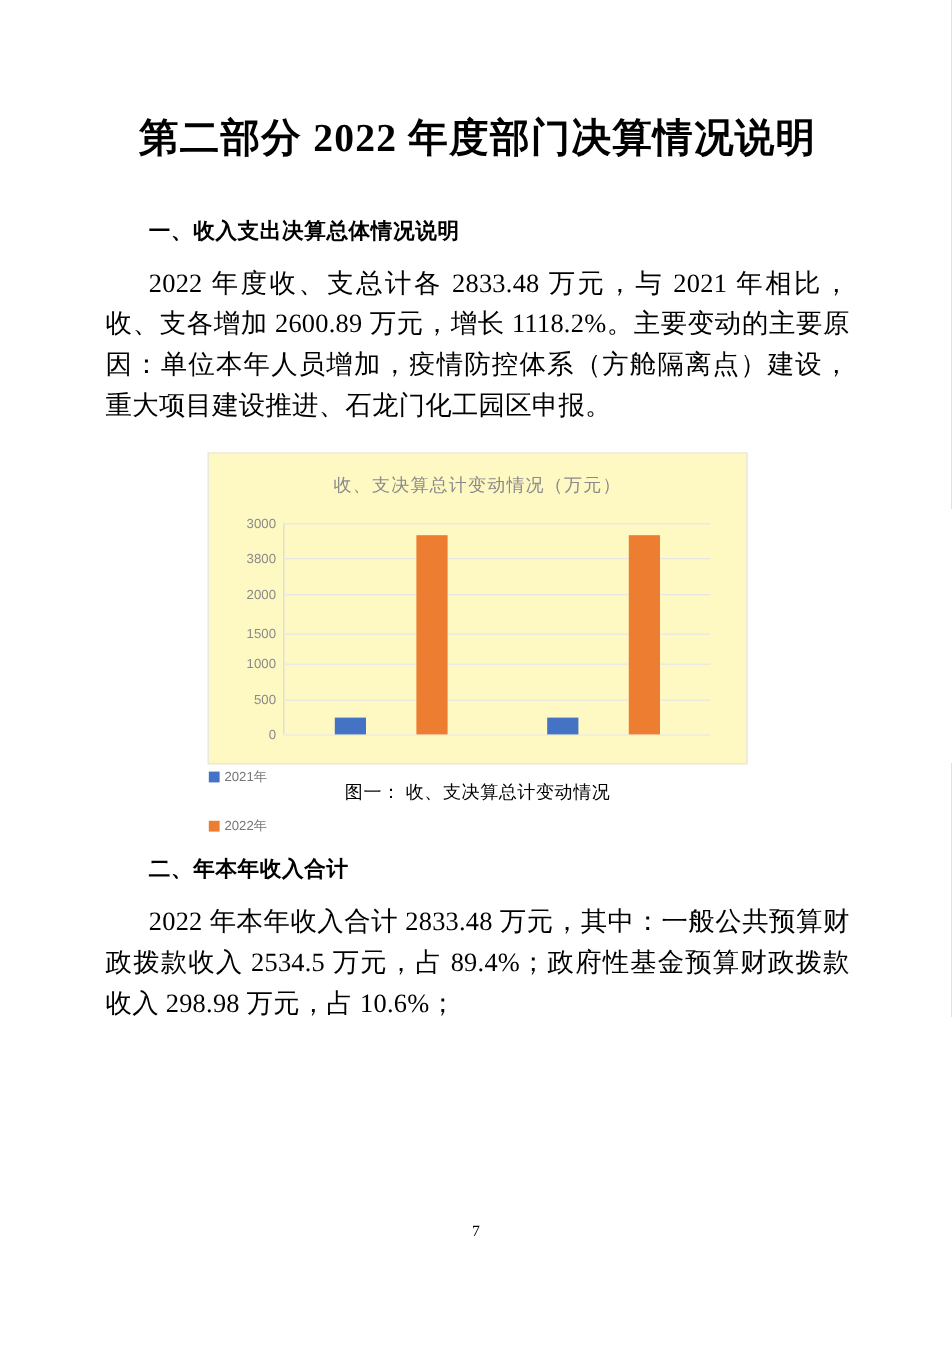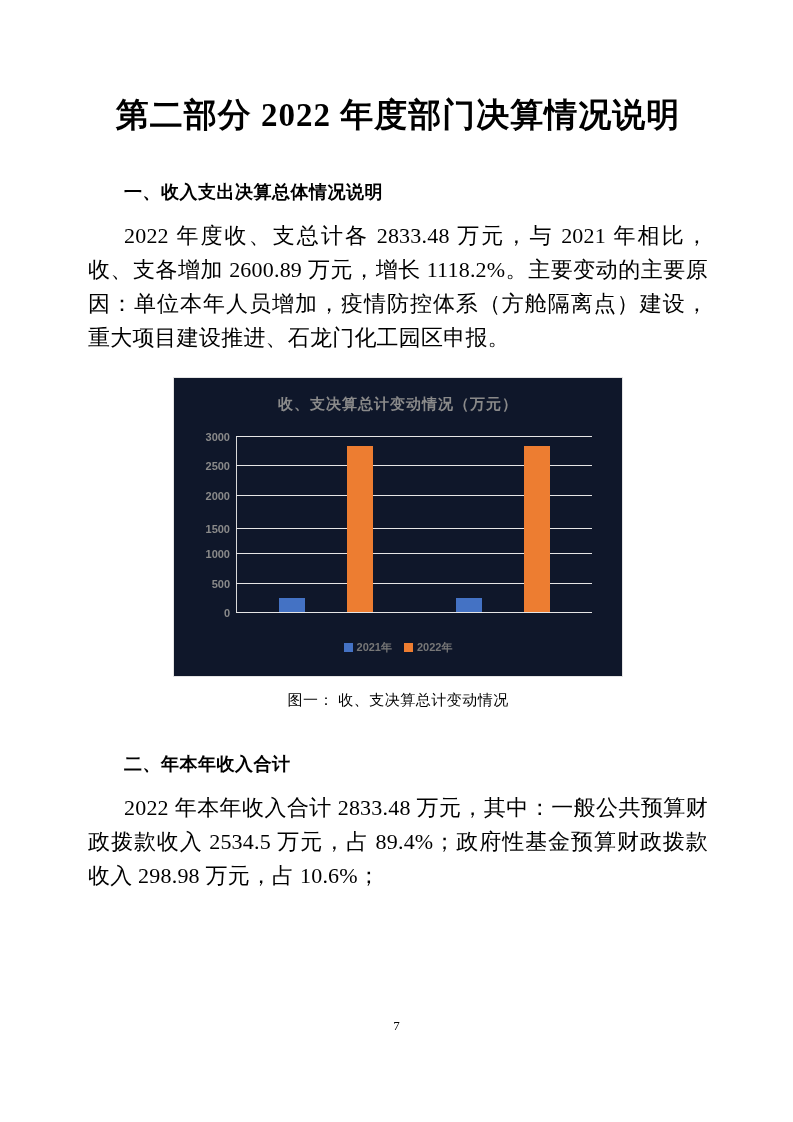--- a/index.html
+++ b/index.html
@@ -50,26 +50,25 @@
     margin-top: 10px;
     letter-spacing: 0.2px;
   }
   .para-2 {
     margin-top: 8px;
   }
   
   .chart-wrap {
     margin: 22px auto 0 auto;
     width: 450px;
-    height: 300px;
+    height: 260px;
     border: 1px solid #e4e4e4;
-    background: #0f172a;
+    background: #fef9c3;
     position: relative;
     box-sizing: border-box;
-    font-weight: bold;
   }
   .chart-title {
     text-align: center;
     font-size: 15px;
     color: #8a8a8a;
     padding-top: 17px;
     letter-spacing: 1px;
     font-family: "Liberation Sans", sans-serif;
   }
   .plot {
@@ -135,24 +134,25 @@
     color: #777;
     font-family: "Liberation Sans", sans-serif;
   }
   .legend {
     position: absolute;
     left: 0;
     right: 0;
     top: 262px;
     display: flex;
     justify-content: center;
-    gap: 12px;
+    gap: 26px;
     font-size: 11px;
     color: #777;
     font-family: "Liberation Sans", sans-serif;
+    flex-direction: column;
   }
   .legend-item {
     display: flex;
     align-items: center;
     gap: 4px;
   }
   .swatch {
     width: 9px;
     height: 9px;
     display: inline-block;
@@ -187,21 +187,21 @@
     <div class="chart-wrap">
       <div class="chart-title">收、支决算总计变动情况（万元）</div>
 
       <div class="plot">
         <div class="axis-left"></div>
 
         <div class="gridline" style="top:0;">
           <span class="ytick">3000</span>
         </div>
         <div class="gridline" style="top:29.33px;">
-          <span class="ytick">2500</span>
+          <span class="ytick">3800</span>
         </div>
         <div class="gridline" style="top:58.66px;">
           <span class="ytick">2000</span>
         </div>
         <div class="gridline" style="top:92px;">
           <span class="ytick">1500</span>
         </div>
         <div class="gridline" style="top:117.33px;">
           <span class="ytick">1000</span>
         </div>

